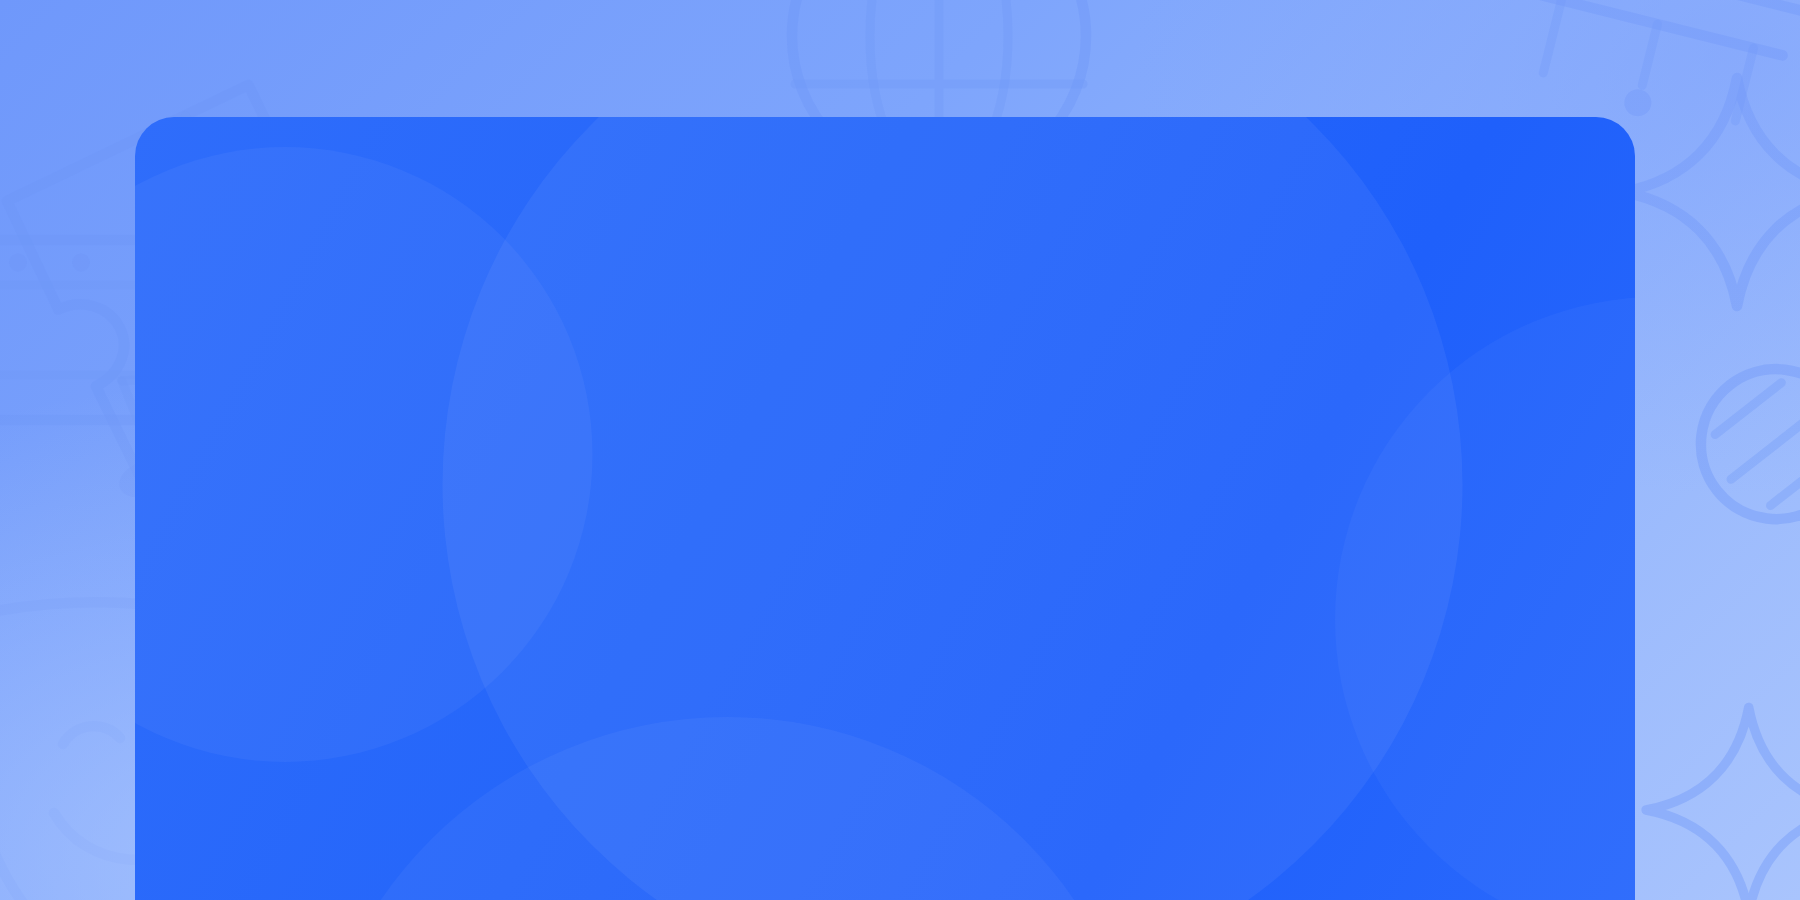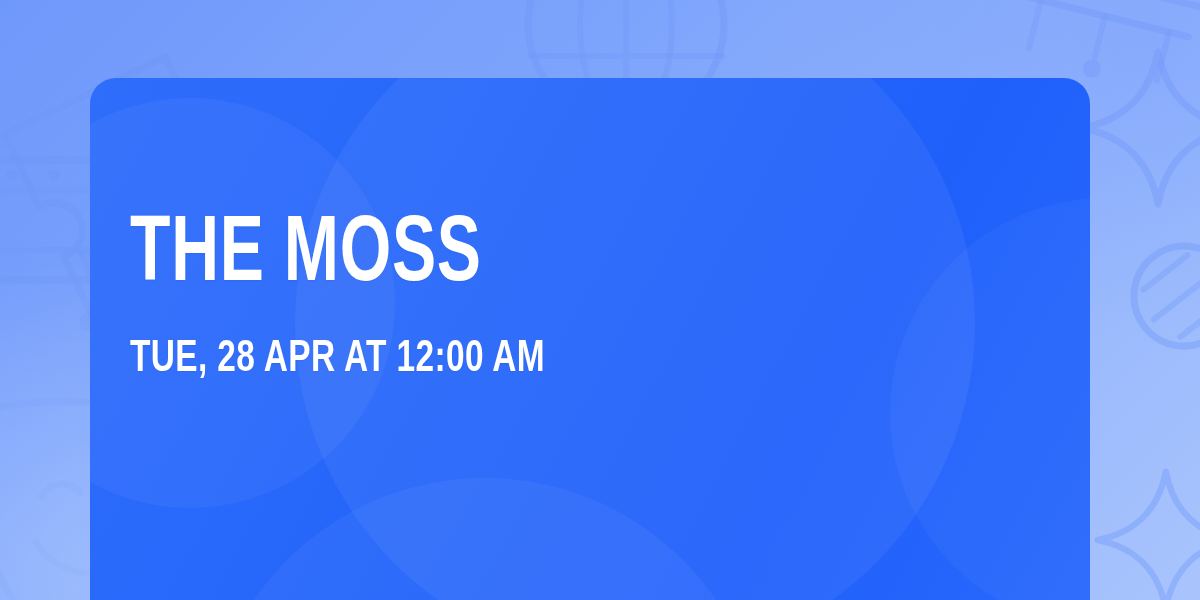--- a/index.html
+++ b/index.html
@@ -210,19 +210,15 @@
   </svg>
 
   <div id="bg-sheen"></div>
 
   <div id="card">
     <div class="blob b1"></div>
     <div class="blob b2"></div>
     <div class="blob b3"></div>
     <div class="blob b4"></div>
 
-    <div id="card-content">
-      <div id="event-title" class="cond">THE MOSS</div>
-      <div id="event-datetime" class="cond">TUE, 28 APR AT 12:00 AM</div>
-    </div>
   </div>
 
 </div>
 
 </body></html>

